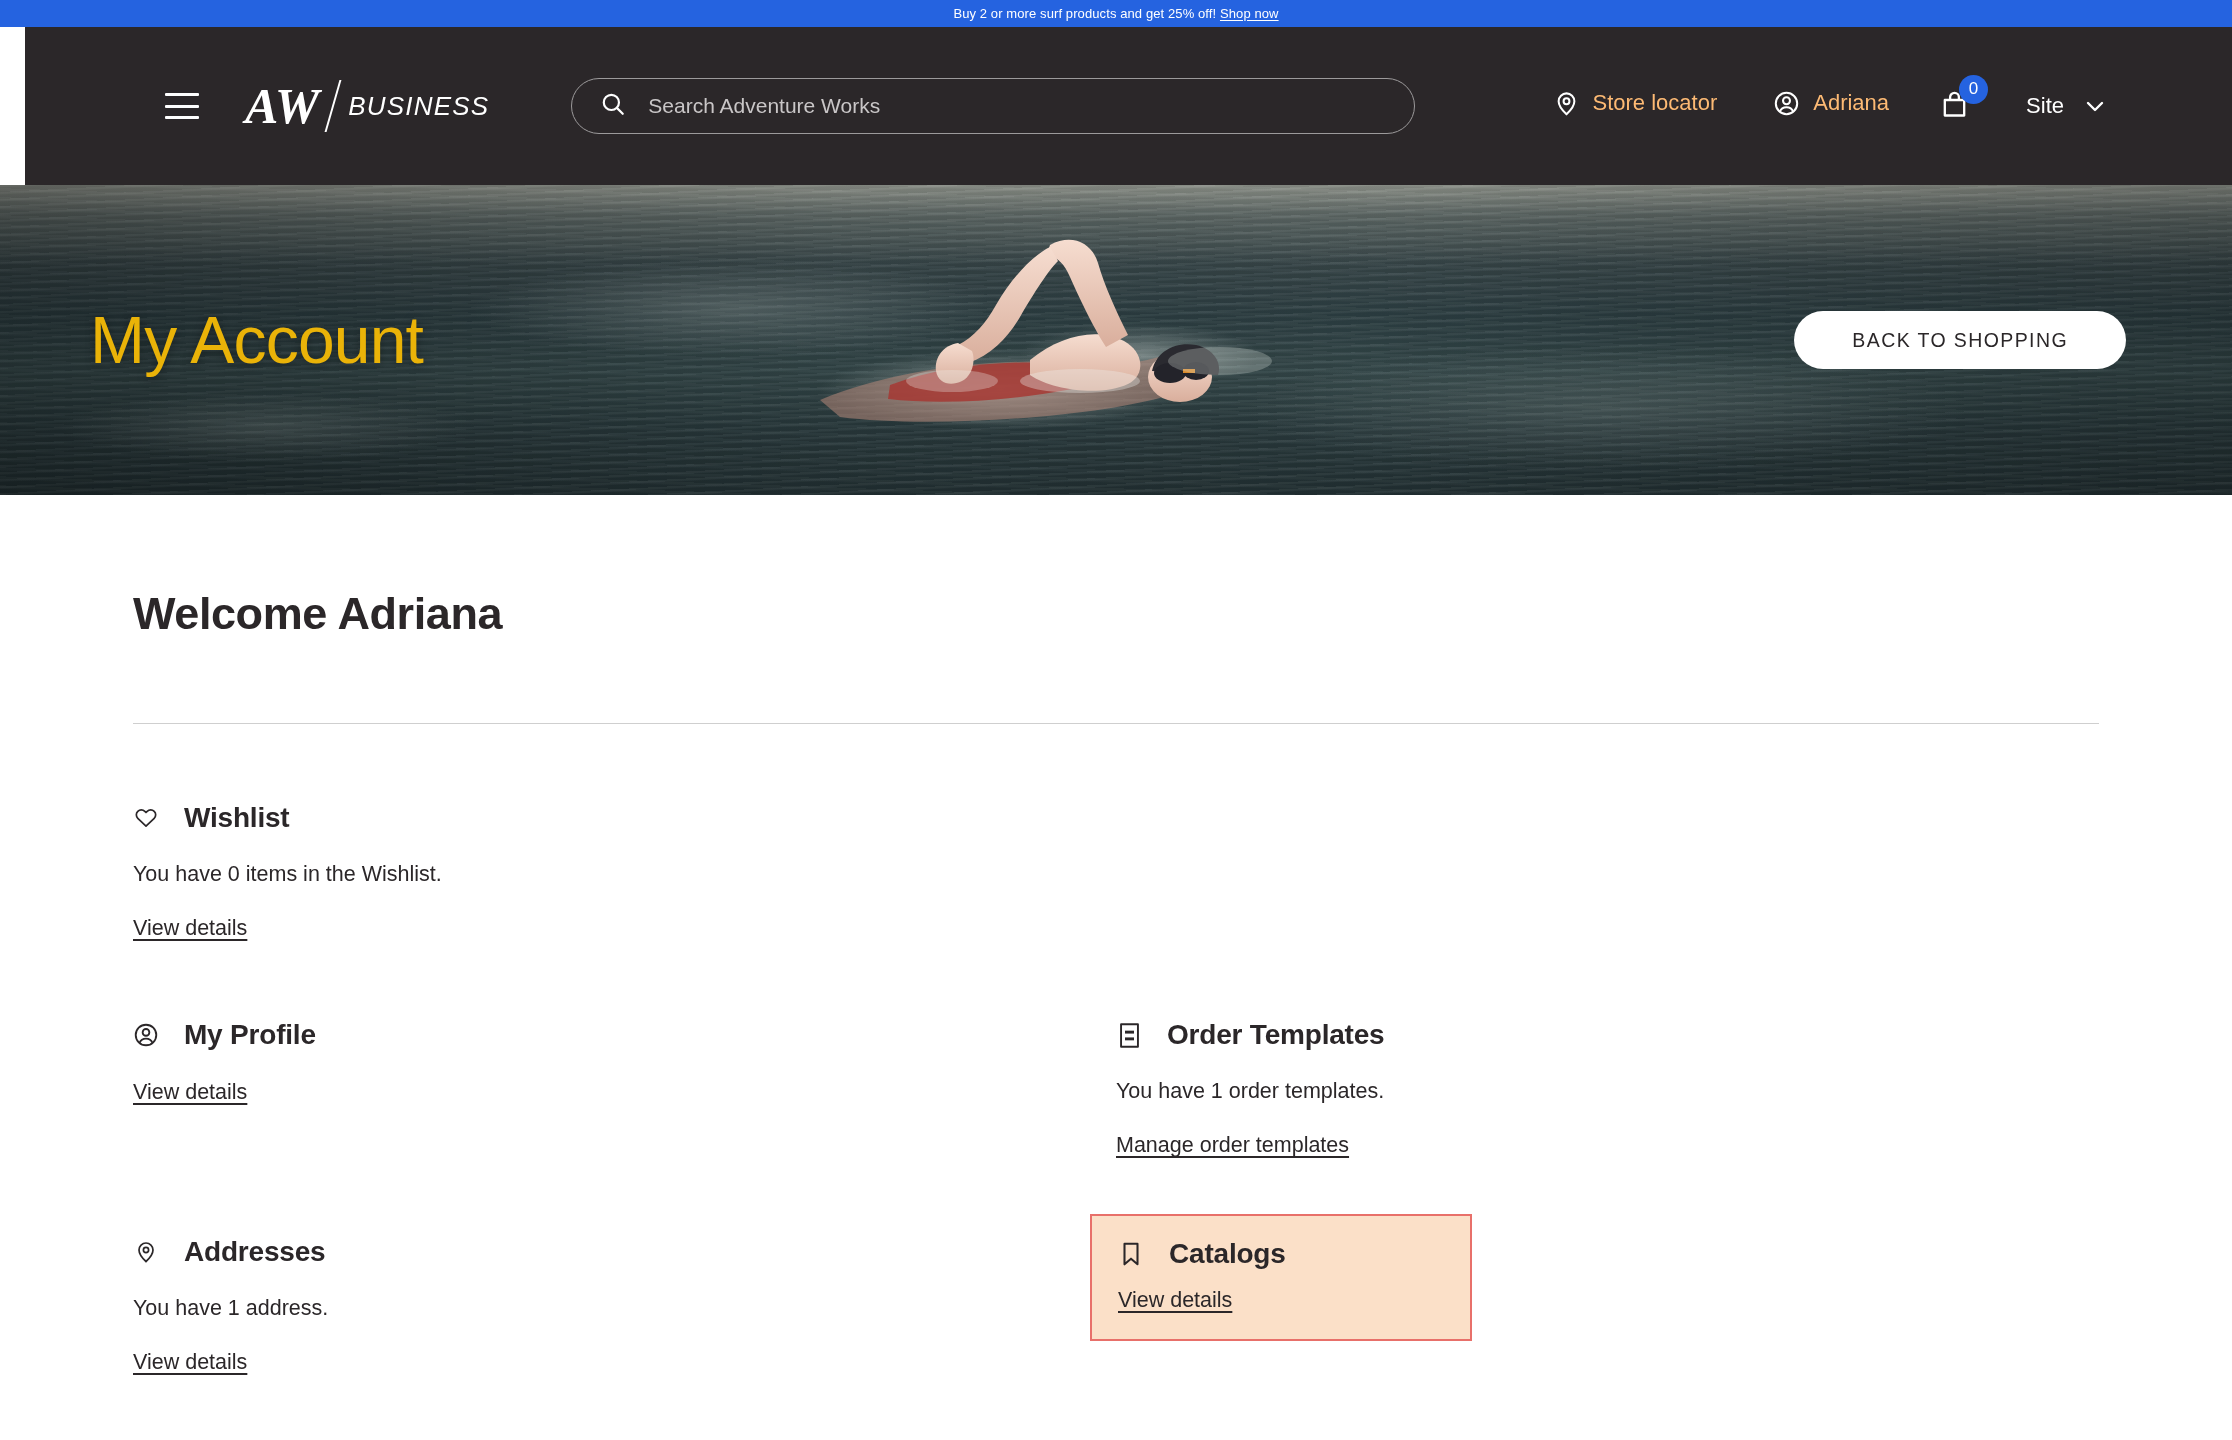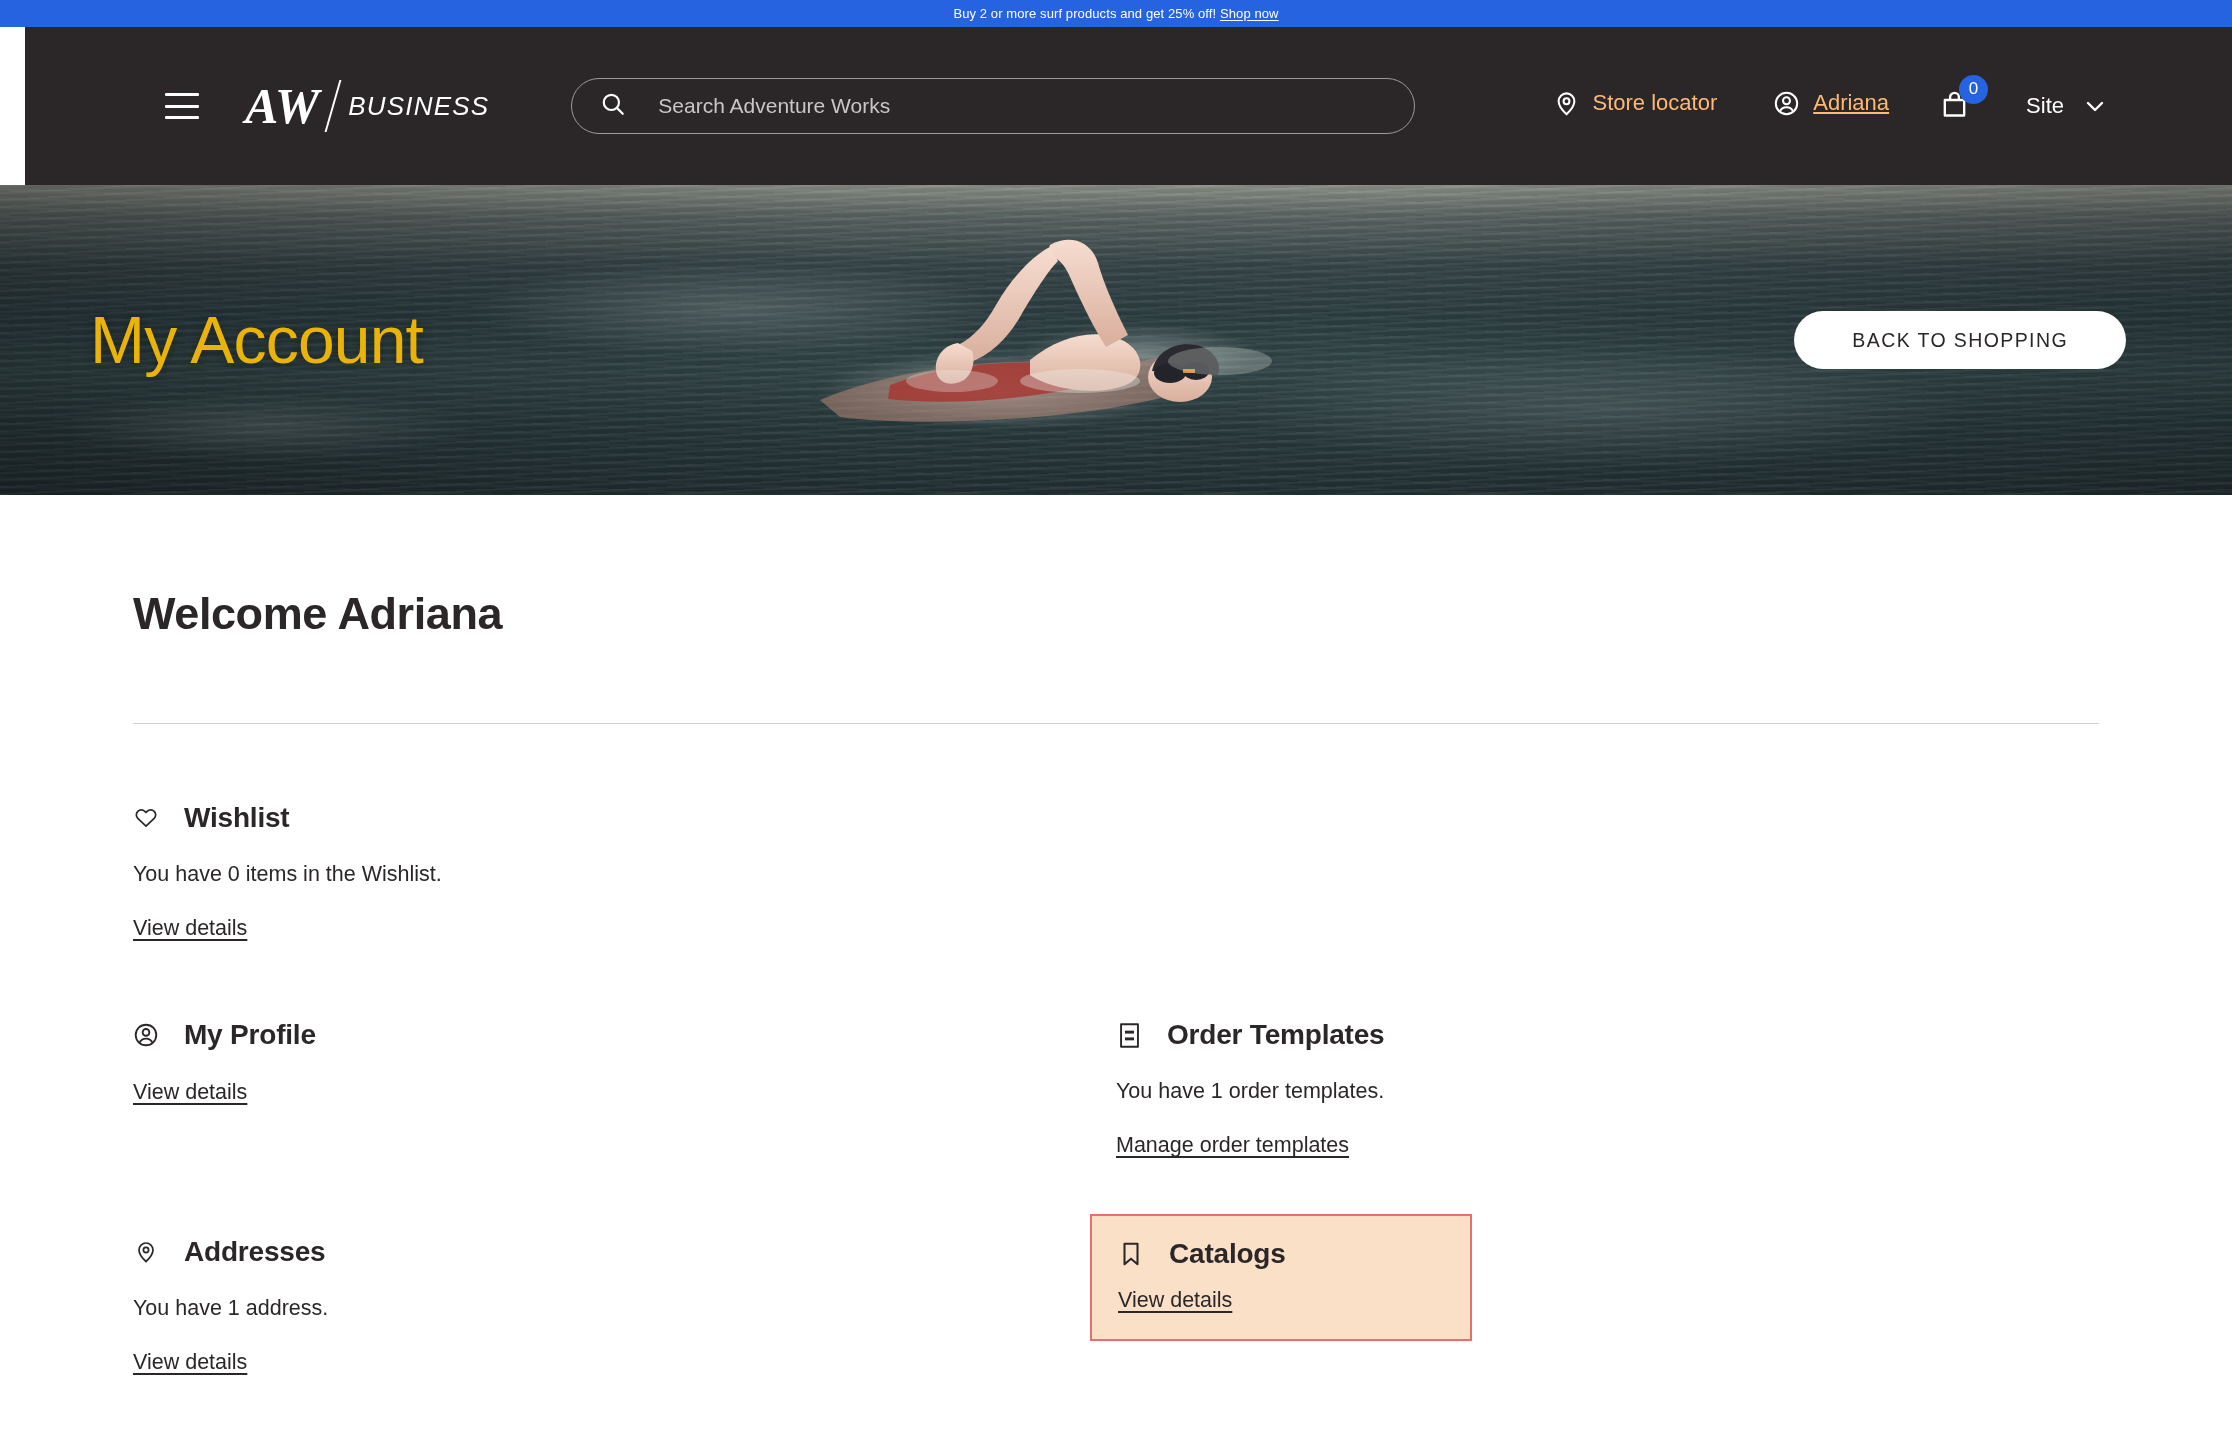--- a/index.html
+++ b/index.html
@@ -81,21 +81,20 @@
   .search-wrap {
     margin-left: 82px;
     width: 844px;
     height: 56px;
     border: 1.5px solid #9c9a9b;
     border-radius: 28px;
     display: flex;
     align-items: center;
     padding: 0 22px 0 28px;
     flex: 0 0 auto;
-    gap: 10px;
   }
   .search-wrap svg { flex: 0 0 auto; }
   .search-input {
     border: 0; outline: 0; background: transparent;
     color: #ffffff;
     font-size: 21px;
     font-family: "Liberation Sans", sans-serif;
     margin-left: 22px;
     width: 100%;
   }
@@ -110,21 +109,21 @@
   }
   .hdr-item {
     display: flex; align-items: flex-start;
     color: #fdba74; text-decoration: none;
     font-size: 22px;
     cursor: pointer;
     white-space: nowrap;
   }
   .hdr-item .lbl { margin-left: 13px; }
   .hdr-store { margin-right: 56px; }
-  .hdr-account { margin-right: 50px; text-decoration: underline; }
+  .hdr-account { margin-right: 50px; }
 
   .cart-btn { position: relative; display: flex; align-items: center; cursor: pointer; margin-right: 56px; }
   .cart-badge {
     position: absolute;
     top: -14px; left: 20px;
     min-width: 29px; height: 29px;
     border-radius: 50%;
     background: #2563e0;
     color: #ffffff;
     font-size: 17px;

